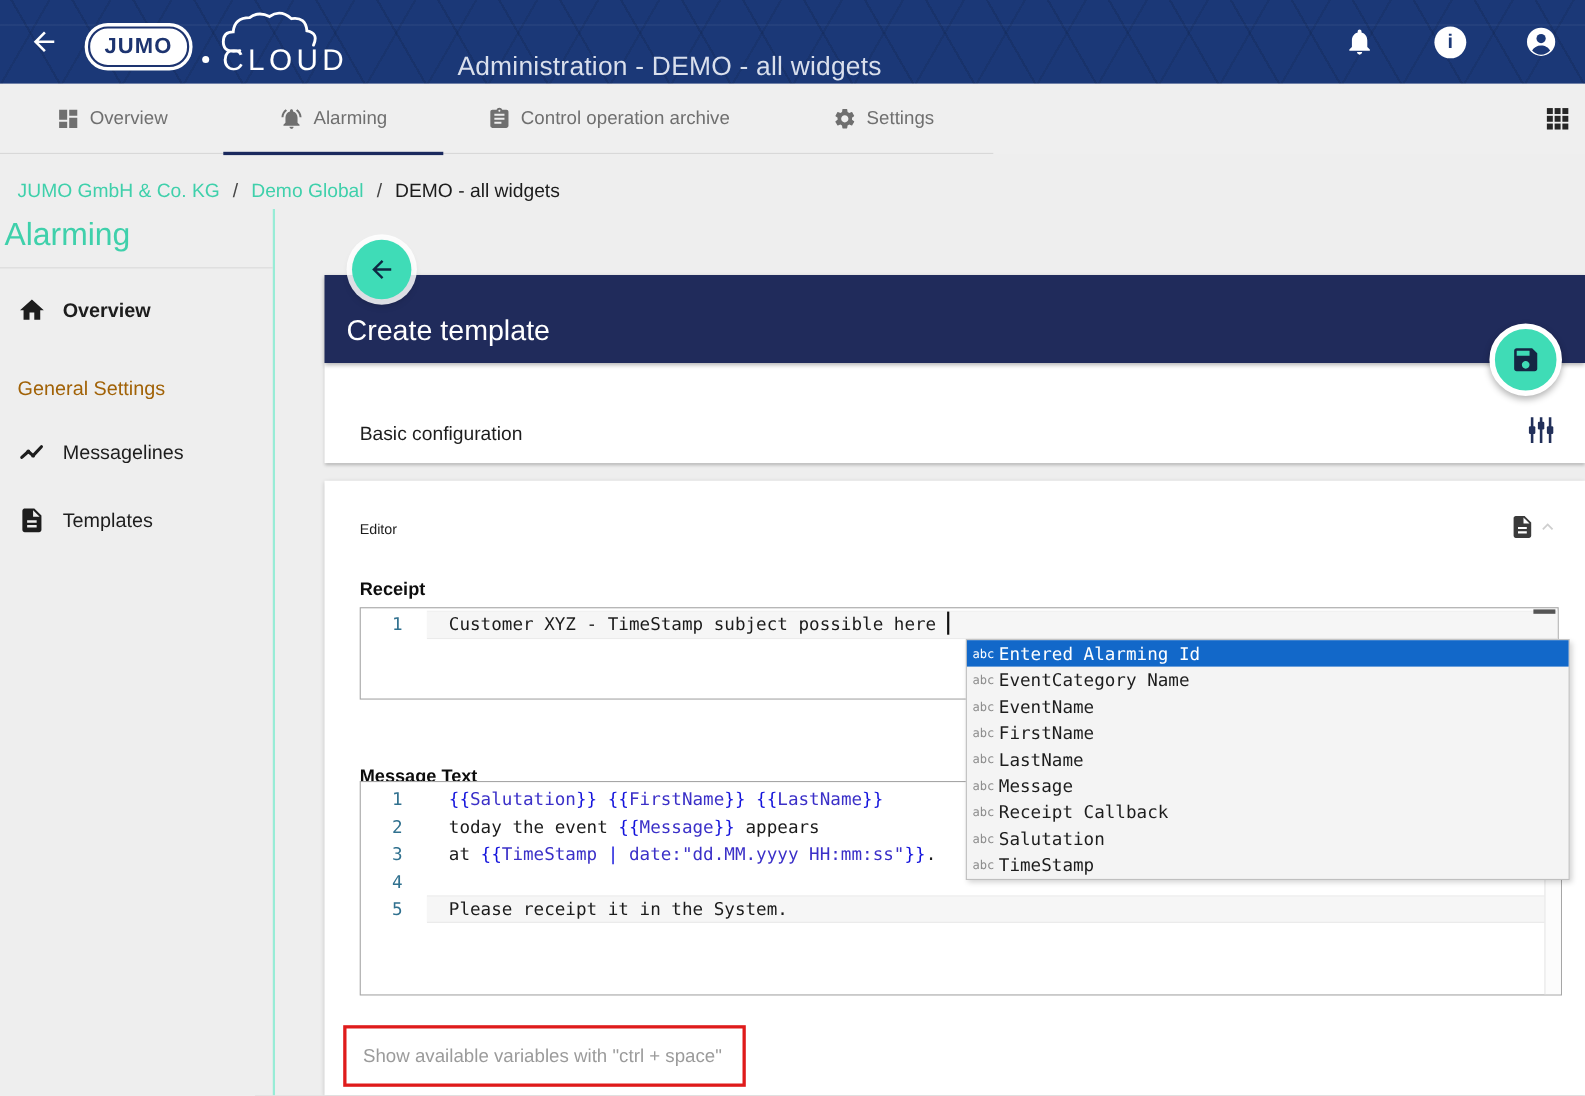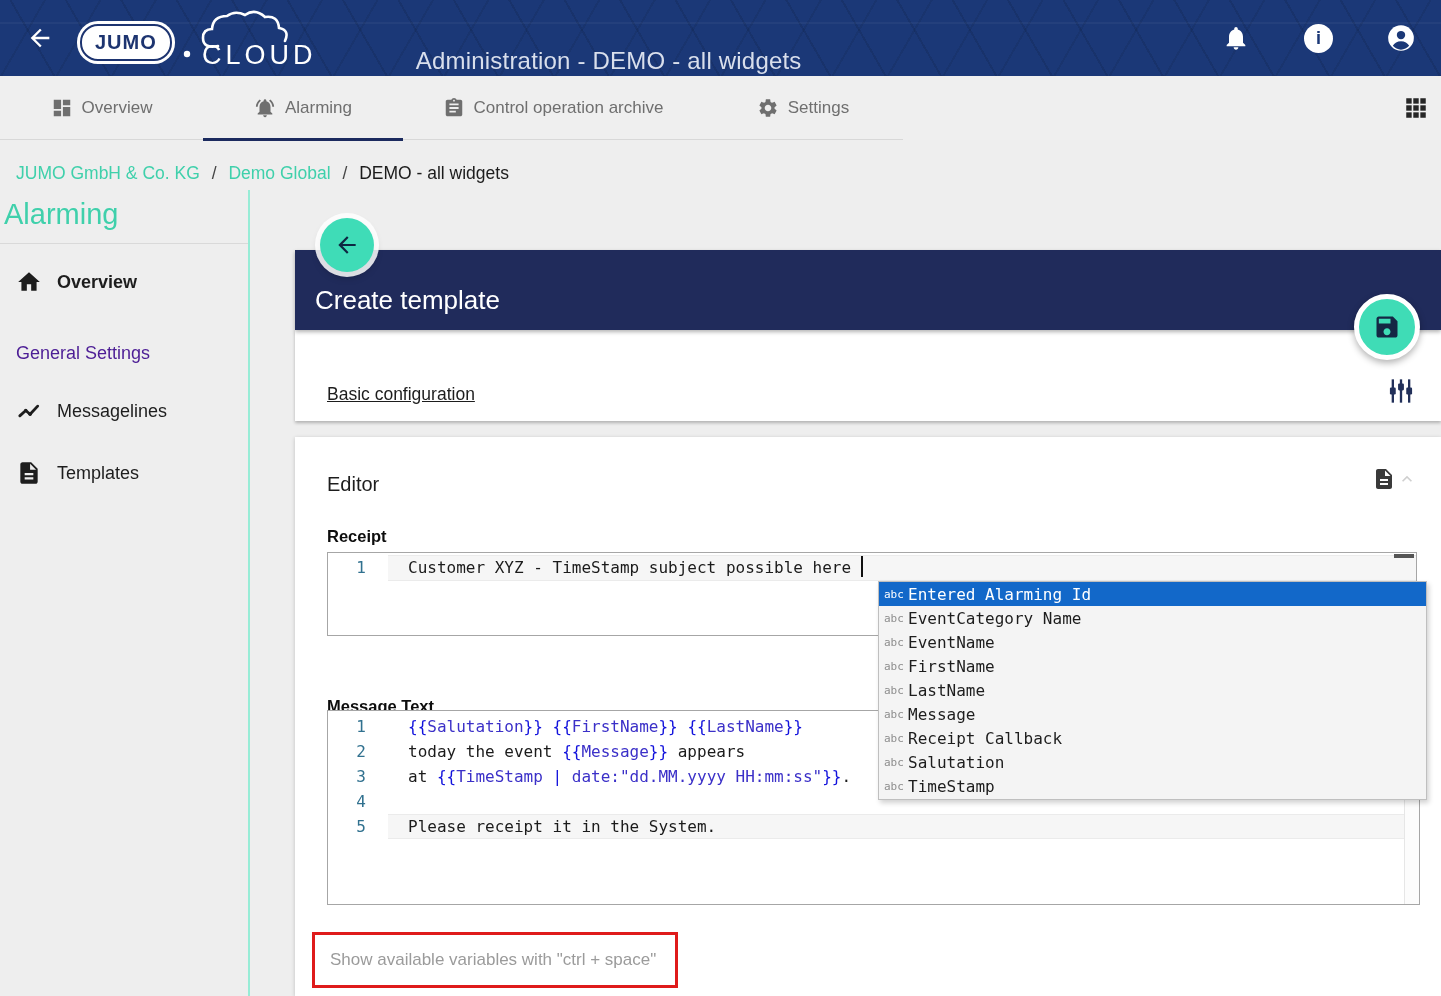--- a/index.html
+++ b/index.html
@@ -40,44 +40,44 @@
   .crumb-sep{color:#454545;margin:0 7px;}
   .crumb-current{color:#1c1c1c;}
 
   
   .sidebar{position:absolute;left:0;top:190px;width:250px;bottom:0;border-right:2px solid #97ecd6;box-sizing:border-box;}
   .sidebar-title{color:#3fd0ab;font-size:29px;padding:8px 0 12px 4px;border-bottom:1px solid #d9d9d9;}
   .side-item{position:absolute;left:16px;display:flex;align-items:center;gap:15px;height:32px;
              font-size:18px;color:#1d1d1d;cursor:pointer;}
   .side-item svg{flex:none;}
   .si-overview{top:76px;font-weight:700;}
-  .si-general{top:147px;color:#4c1d95;cursor:default;}
+  .si-general{top:147px;color:#a16207;cursor:default;}
   .si-message{top:205px;font-weight:500;}
   .si-templates{top:267px;font-weight:500;}
 
   
   .fab-back{position:absolute;left:320px;top:218px;width:54px;height:54px;border-radius:50%;
     background:#3fdcb7;display:flex;align-items:center;justify-content:center;cursor:pointer;z-index:6;
     box-shadow:0 0 0 5px rgba(255,255,255,.85),0 4px 8px rgba(0,0,0,.35);}
   .title-bar{position:absolute;left:295px;top:250px;width:1146px;height:80px;background:#202b5b;
     color:#fff;display:flex;align-items:flex-end;padding:0 0 14px 20px;box-sizing:border-box;
     font-size:26px;font-weight:500;box-shadow:0 2px 4px rgba(0,0,0,.3);z-index:2;}
   .fab-save{position:absolute;left:1354px;top:294px;width:56px;height:56px;border-radius:50%;
     background:#3fdcb6;border:5px solid #fff;box-sizing:content-box;display:flex;align-items:center;
     justify-content:center;cursor:pointer;z-index:7;box-shadow:0 3px 7px rgba(0,0,0,.3);}
 
   .card1{position:absolute;left:295px;top:330px;width:1146px;height:91px;background:#fff;
     box-shadow:0 2px 3px rgba(0,0,0,.25);z-index:1;display:flex;align-items:flex-end;
     justify-content:space-between;padding:0 26px 16px 32px;box-sizing:border-box;}
-  .section-label{font-size:17.5px;color:#1d1d1d;text-decoration:underline;}
+  .section-label{font-size:17.5px;color:#1d1d1d;}
   .tune-icon{cursor:pointer;}
 
   .card2{position:absolute;left:295px;top:437px;width:1146px;bottom:0;background:#fff;
     box-shadow:0 1px 4px rgba(0,0,0,.2);z-index:1;}
-  .editor-head{position:absolute;left:32px;top:36px;font-size:20px;color:#1d1d1d;}
+  .editor-head{position:absolute;left:32px;top:36px;font-size:13px;color:#1d1d1d;}
   .doc-collapse{position:absolute;right:24px;top:30px;display:flex;align-items:center;gap:1px;cursor:pointer;}
 
   .field-label{position:absolute;left:32px;font-weight:700;font-size:16.5px;color:#0d0d0d;}
   .lbl-subject{top:90px;}
   .lbl-message{top:260px;}
 
   .code-editor{position:absolute;left:32px;border:1px solid #a6a6a6;background:#fff;box-sizing:border-box;
     font-family:"DejaVu Sans Mono","Liberation Mono",monospace;font-size:16px;overflow:hidden;}
   .subject-editor{top:115px;width:1090px;height:84px;padding-top:2px;}
   .message-editor{top:273px;width:1093px;height:195px;padding-top:3px;}

